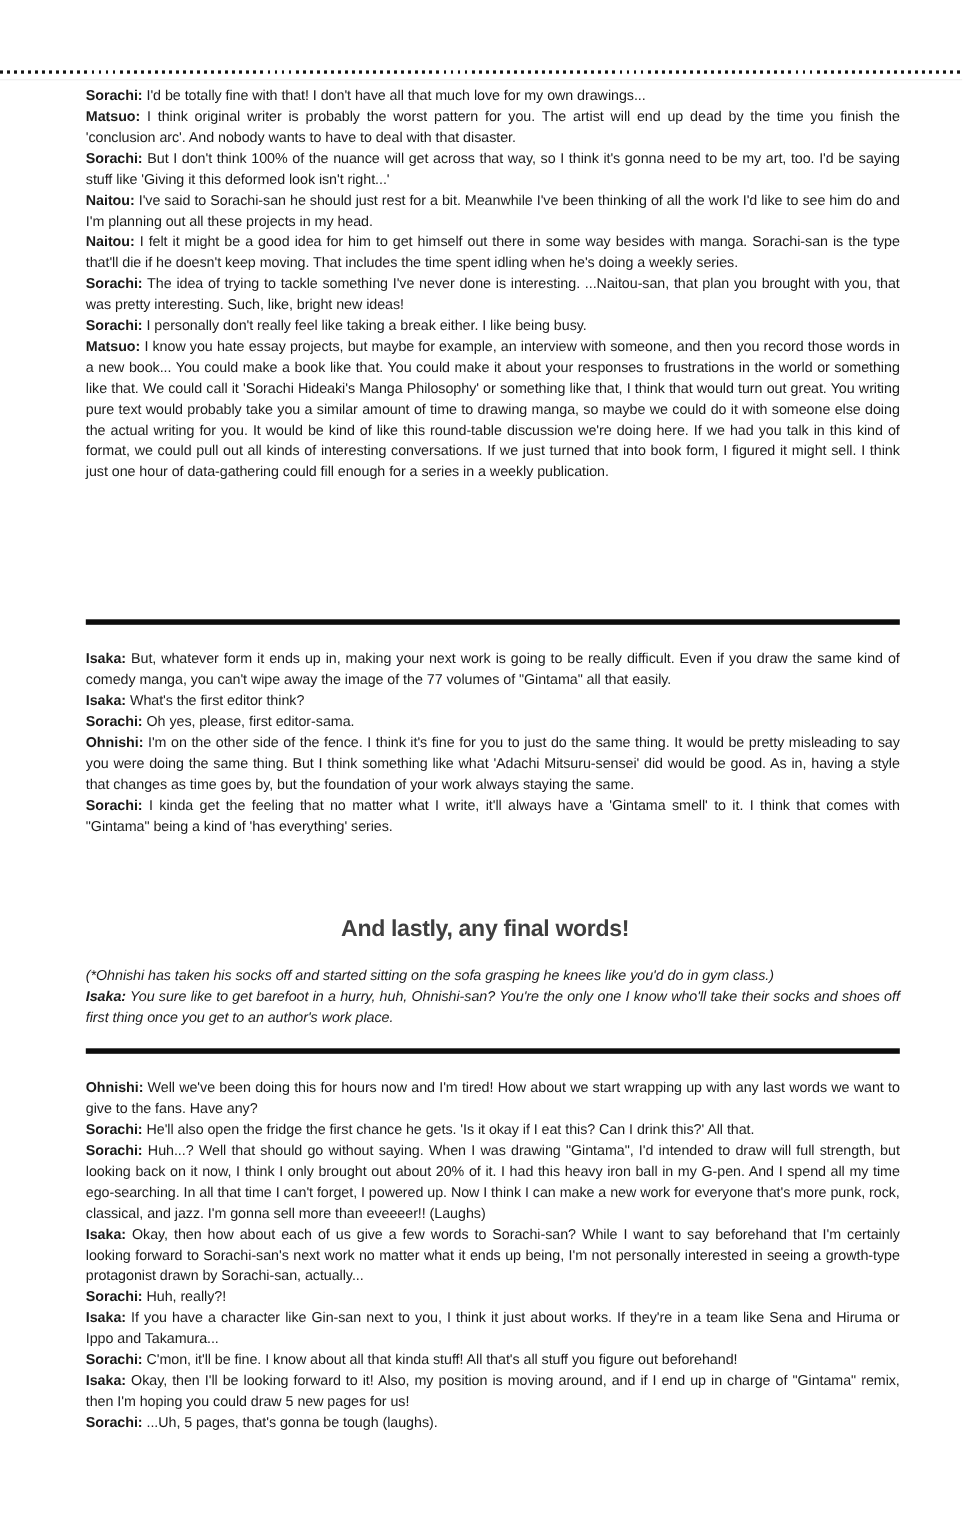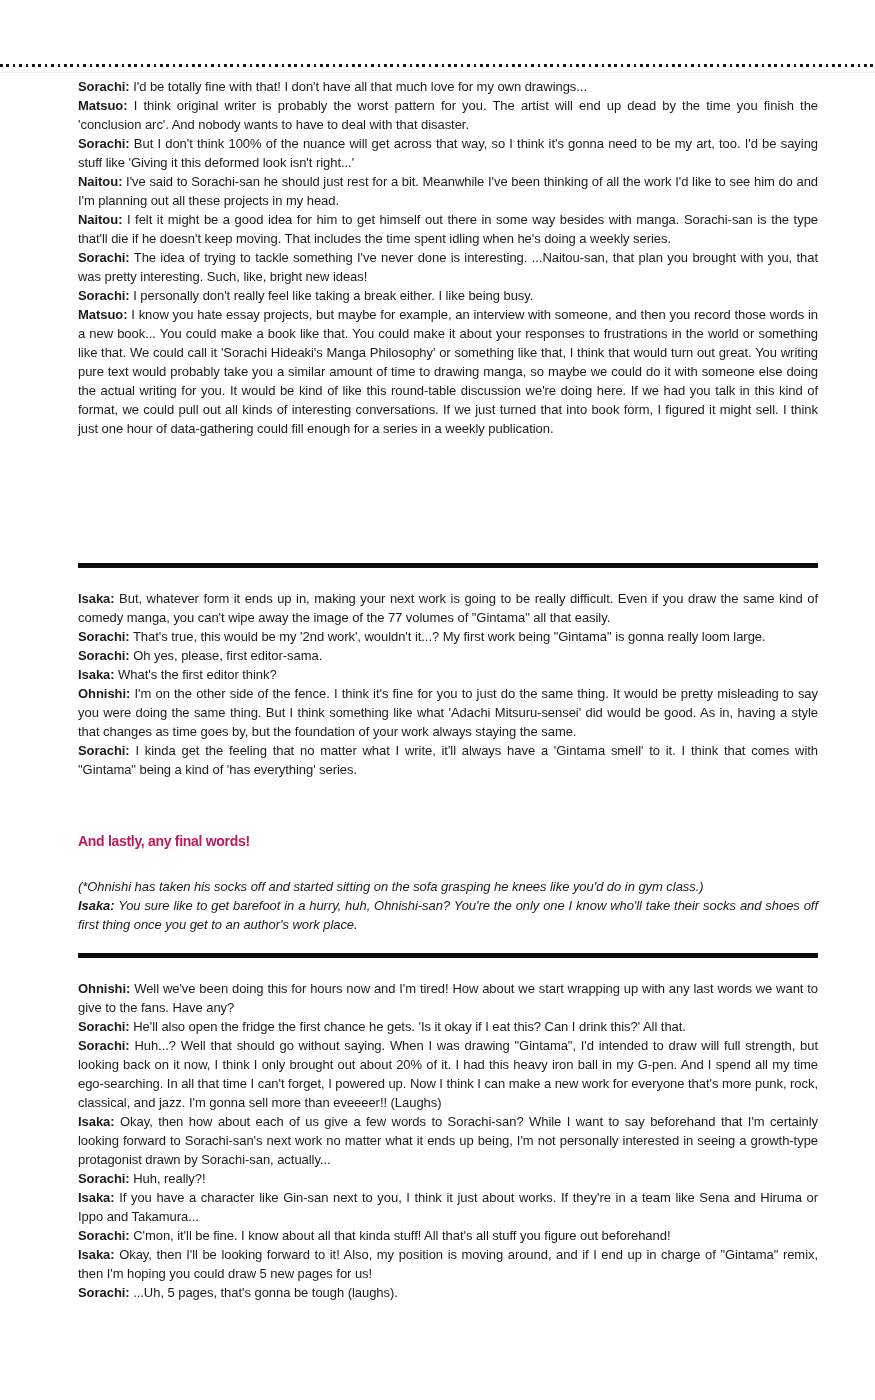--- a/index.html
+++ b/index.html
@@ -32,26 +32,26 @@
   #section3 { top: 877px; font-style: italic; }
   #section4 { top: 979px; }
   .hrule {
     position: absolute; left: 78px; width: 740px; height: 5px;
     background: #0d0d0d;
   }
   #rule1 { top: 563px; }
   #rule2 { top: 953px; }
   .final-heading {
     position: absolute; top: 833px; left: 78px; width: 726px;
-    text-align: left;
+    text-align: center;
     font-family: "Liberation Sans", sans-serif;
     font-weight: 700;
-    font-size: 14px;
+    font-size: 21px;
     letter-spacing: -0.3px;
-    color: #be185d;
+    color: #404040;
   }
 </style>
 </head>
 <body>
 
 <div class="dotted-rule"></div>
 <div class="faint-rule"></div>
 
 <div id="section1" class="text-section">
     <p><b class="speaker">Sorachi:</b> I'd be totally fine with that! I don't have all that much love for my own drawings...</p>
@@ -61,23 +61,22 @@
     <p><b class="speaker">Naitou:</b> I felt it might be a good idea for him to get himself out there in some way besides with manga. Sorachi-san is the type that'll die if he doesn't keep moving. That includes the time spent idling when he's doing a weekly series.</p>
     <p><b class="speaker">Sorachi:</b> The idea of trying to tackle something I've never done is interesting. ...Naitou-san, that plan you brought with you, that was pretty interesting. Such, like, bright new ideas!</p>
     <p><b class="speaker">Sorachi:</b> I personally don't really feel like taking a break either. I like being busy.</p>
     <p><b class="speaker">Matsuo:</b> I know you hate essay projects, but maybe for example, an interview with someone, and then you record those words in a new book... You could make a book like that. You could make it about your responses to frustrations in the world or something like that. We could call it 'Sorachi Hideaki's Manga Philosophy' or something like that, I think that would turn out great. You writing pure text would probably take you a similar amount of time to drawing manga, so maybe we could do it with someone else doing the actual writing for you. It would be kind of like this round-table discussion we're doing here. If we had you talk in this kind of format, we could pull out all kinds of interesting conversations. If we just turned that into book form, I figured it might sell. I think just one hour of data-gathering could fill enough for a series in a weekly publication.</p>
   </div>
 
 <div id="rule1" class="hrule"></div>
 
 <div id="section2" class="text-section">
     <p><b class="speaker">Isaka:</b> But, whatever form it ends up in, making your next work is going to be really difficult. Even if you draw the same kind of comedy manga, you can't wipe away the image of the 77 volumes of "Gintama" all that easily.</p>
-    <p><b class="speaker">Sorachi:</b> That's true, this would be my '2nd work', wouldn't it...? My first work being "Gintama" is gonna really loom large.</p>
+    <p><b class="speaker">Isaka:</b> What's the first editor think?</p>
     <p><b class="speaker">Sorachi:</b> Oh yes, please, first editor-sama.</p>
-    <p><b class="speaker">Isaka:</b> What's the first editor think?</p>
     <p><b class="speaker">Ohnishi:</b> I'm on the other side of the fence. I think it's fine for you to just do the same thing. It would be pretty misleading to say you were doing the same thing. But I think something like what 'Adachi Mitsuru-sensei' did would be good. As in, having a style that changes as time goes by, but the foundation of your work always staying the same.</p>
     <p><b class="speaker">Sorachi:</b> I kinda get the feeling that no matter what I write, it'll always have a 'Gintama smell' to it. I think that comes with "Gintama" being a kind of 'has everything' series.</p>
   </div>
 
 <div class="final-heading">And lastly, any final words!</div>
 
 <div id="section3" class="text-section">
     <p>(*Ohnishi has taken his socks off and started sitting on the sofa grasping he knees like you'd do in gym class.)</p>
     <p><b class="speaker">Isaka:</b> You sure like to get barefoot in a hurry, huh, Ohnishi-san? You're the only one I know who'll take their socks and shoes off first thing once you get to an author's work place.</p>
   </div>

